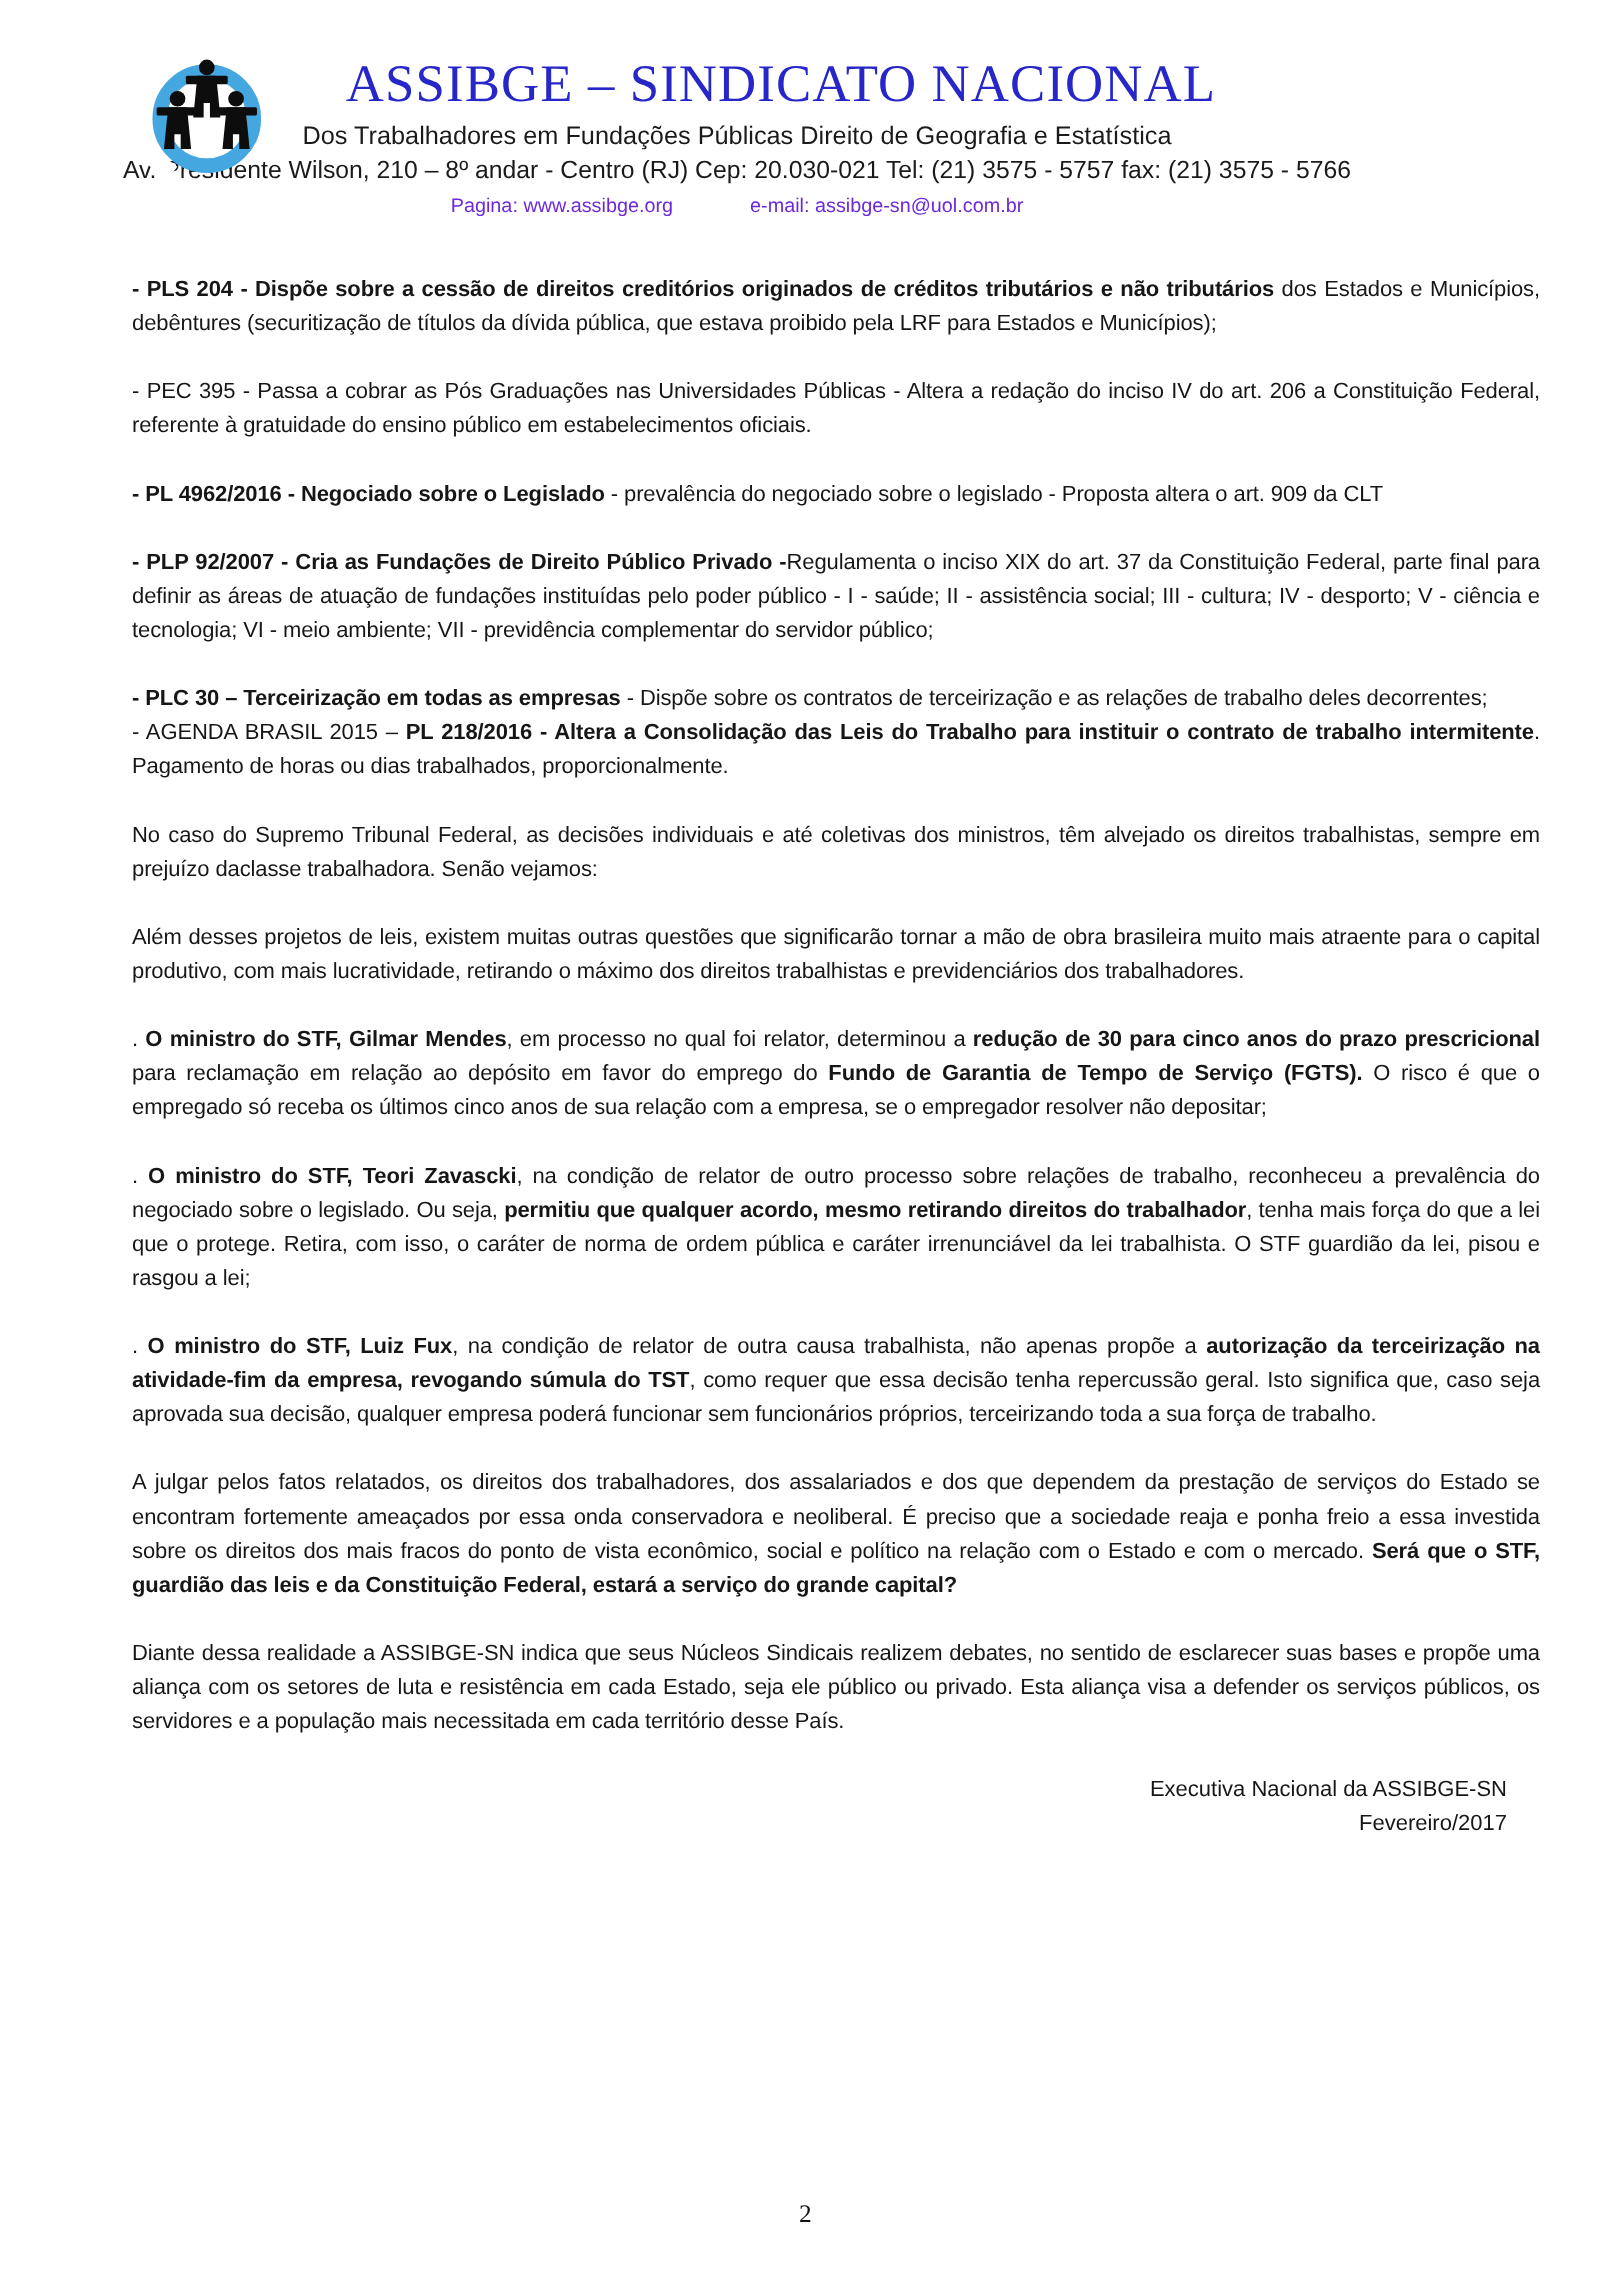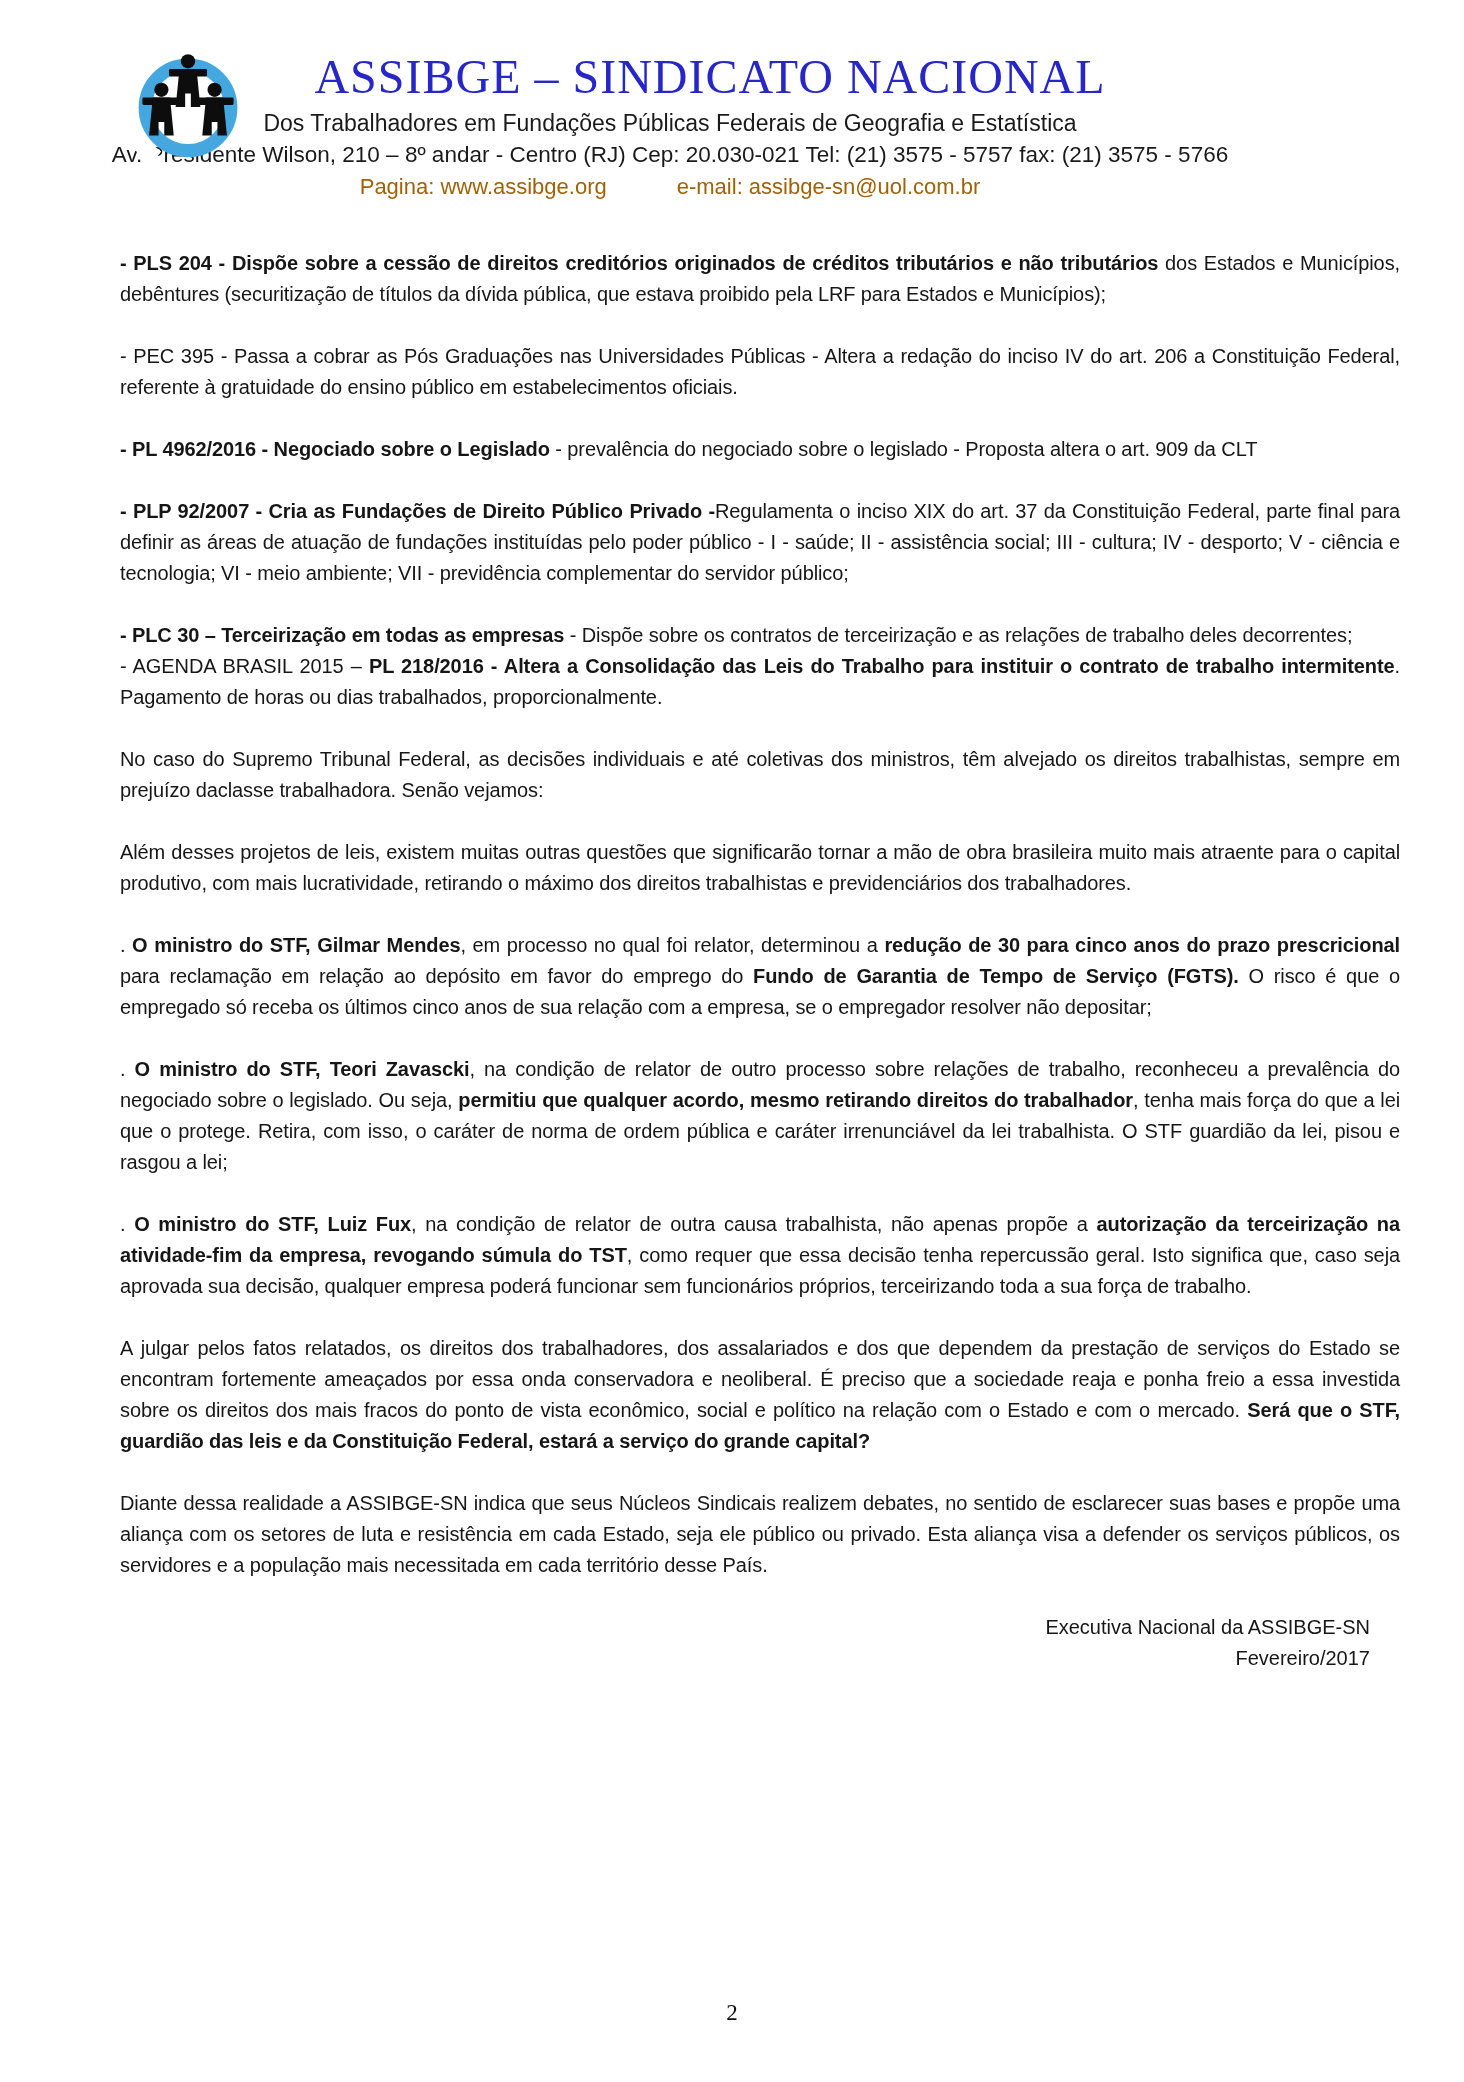--- a/index.html
+++ b/index.html
@@ -41,24 +41,24 @@
     margin-top: 4px;
     color: #1a1a1a;
   }
   .address {
     font-size: 22.5px;
     line-height: 30px;
     margin-top: 2px;
     color: #1a1a1a;
   }
   .links {
-    font-size: 22px;
+    font-size: 18px;
     line-height: 30px;
     margin-top: 2px;
-    color: #a16207;
+    color: #6d28d9;
   }
   .links span { display: inline-block; }
   .links .gap { width: 70px; }
   .docbody {
     margin: 46px 64px 0 120px;
     font-size: 20px;
     line-height: 31px;
     letter-spacing: -0.1px;
     text-align: justify;
   }
@@ -103,21 +103,21 @@
           <path d="M-9 -14 L9 -14 L13 26 L3 26 L3 12 L-3 12 L-3 26 L-13 26 Z"></path>
         </g>
         <g transform="translate(88,66)">
           <circle cx="0" cy="-22" r="7.5"></circle>
           <rect x="-20" y="-14" width="40" height="8" rx="1.5"></rect>
           <path d="M-9 -14 L9 -14 L13 26 L3 26 L3 12 L-3 12 L-3 26 L-13 26 Z"></path>
         </g>
       </g>
     </svg>
     <h1 class="title">ASSIBGE – SINDICATO NACIONAL</h1>
-    <div class="subtitle">Dos Trabalhadores em Fundações Públicas Federais de Geografia e Estatística</div>
+    <div class="subtitle">Dos Trabalhadores em Fundações Públicas Direito de Geografia e Estatística</div>
     <div class="address">Av. Presidente Wilson, 210 – 8º andar - Centro (RJ) Cep: 20.030-021 Tel: (21) 3575 - 5757 fax: (21) 3575 - 5766</div>
     <div class="links">
       <span>Pagina: www.assibge.org</span><span class="gap"></span><span>e-mail: assibge-sn@uol.com.br</span>
     </div>
   </header>
 
   <main class="docbody">
       <p class="para"><b>- PLS 204 - Dispõe sobre a cessão de direitos creditórios originados de créditos tributários e não tributários</b><span> dos Estados e Municípios, debêntures (securitização de títulos da dívida pública, que estava proibido pela LRF para Estados e Municípios);</span></p>
       <p class="para"><span>- PEC 395 - Passa a cobrar as Pós Graduações nas Universidades Públicas - Altera a redação do inciso IV do art. 206 a Constituição Federal, referente à gratuidade do ensino público em estabelecimentos oficiais.</span></p>
       <p class="para"><b>- PL 4962/2016 - Negociado sobre o Legislado</b><span> - prevalência do negociado sobre o legislado - Proposta altera o art. 909 da CLT</span></p>

